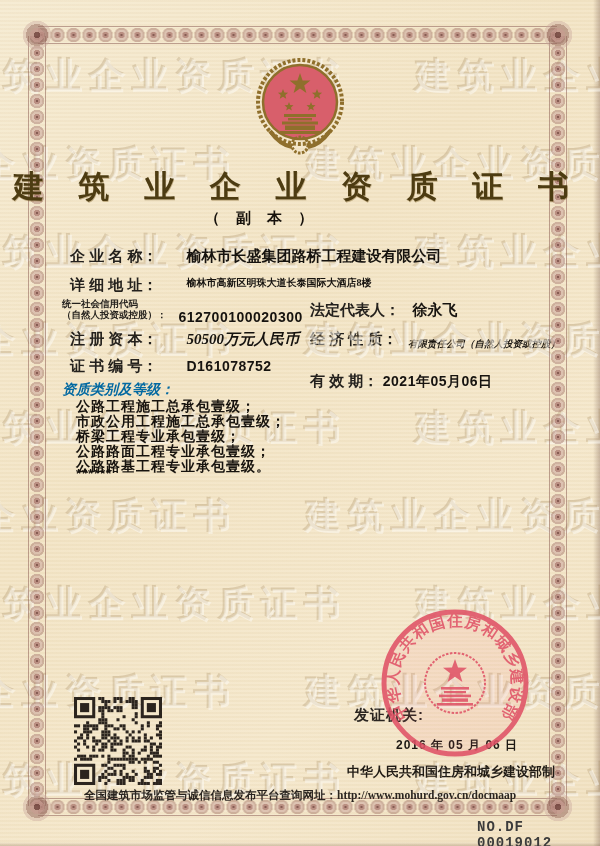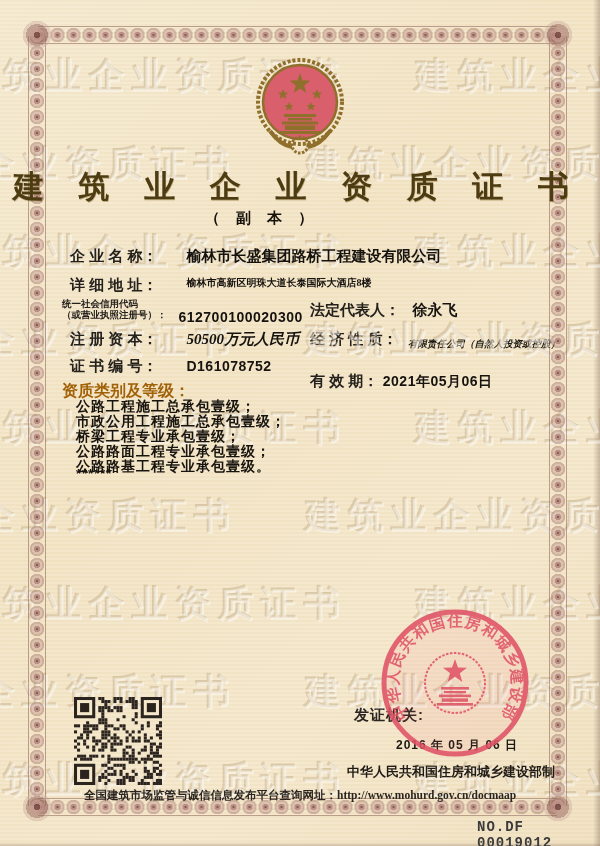--- a/index.html
+++ b/index.html
@@ -47,21 +47,21 @@
 
   .lbl{font-weight:bold;color:#24211d;font-size:15px;display:inline-block;vertical-align:top;padding-left:8px;}
   .val{font-family:"Liberation Serif",serif;font-weight:600;color:#16130f;font-size:15px;display:inline-block;vertical-align:top;}
   .row{position:absolute;left:62px;white-space:nowrap;z-index:3;}
   .lblw{width:112px;}
   .rcol{position:absolute;left:302px;white-space:nowrap;}
   .small-lbl{font-weight:bold;color:#24211d;font-size:9.5px;line-height:10.5px;display:inline-block;width:112px;}
   .code-val{font-size:14px;color:#16130f;font-weight:600;letter-spacing:0.5px;}
   .econ-val{font-family:"Liberation Serif",serif;font-size:9.5px;font-style:italic;font-weight:bold;color:#1c1813;}
 
-  .qual-label{left:62px;top:381px;font-size:16px;font-weight:bold;color:#a16207;}
+  .qual-label{left:62px;top:381px;font-size:14px;font-weight:bold;color:#0369a1;font-style:italic;}
   .qual-item{left:76px;font-family:"Liberation Serif",serif;font-size:14px;font-weight:600;color:#17130e;letter-spacing:1px;}
   .stars{left:76px;top:466px;font-size:13px;font-weight:bold;color:#17130e;letter-spacing:1px;}
 
   .issuer{left:330px;top:706px;font-size:15px;font-weight:bold;color:#2a2520;letter-spacing:1px;margin-left:24px;}
   .issue-date{left:396px;top:737px;font-size:12px;font-weight:bold;color:#1c1813;letter-spacing:1px;}
   .made-by{left:347px;top:763px;font-size:13px;font-weight:bold;color:#201b15;font-family:"Liberation Serif",serif;}
 
   .footer-query{left:84px;top:788px;font-size:11.5px;font-weight:bold;color:#2a2520;font-family:"Liberation Serif",serif;}
   .footer-no{left:477px;top:819px;font-size:14px;font-weight:bold;color:#3b3b3b;font-family:"Liberation Mono",monospace;letter-spacing:1px;}
 
@@ -124,21 +124,21 @@
 </div>
 
 <div class="row" style="top:276px">
   <span class="lbl lblw">详 细 地 址：</span>
   <span class="val" style="font-size:10px">榆林市高新区明珠大道长泰国际大酒店8楼</span>
 </div>
 
 <div class="row" style="top:299px">
   <span class="small-lbl">
     <span>统一社会信用代码</span><br>
-    <span>（或营业执照注册号）：</span>
+    <span>（自然人投资或控股）：</span>
   </span>
   <span class="code-val" style="position:relative;top:4px">612700100020300</span>
 </div>
 <div class="rcol" style="top:301px">
   <span class="lbl">法定代表人：</span>
   <span class="val" style="margin-left:8px">徐永飞</span>
 </div>
 
 <div class="row" style="top:330px">
   <span class="lbl lblw">注 册 资 本：</span>

